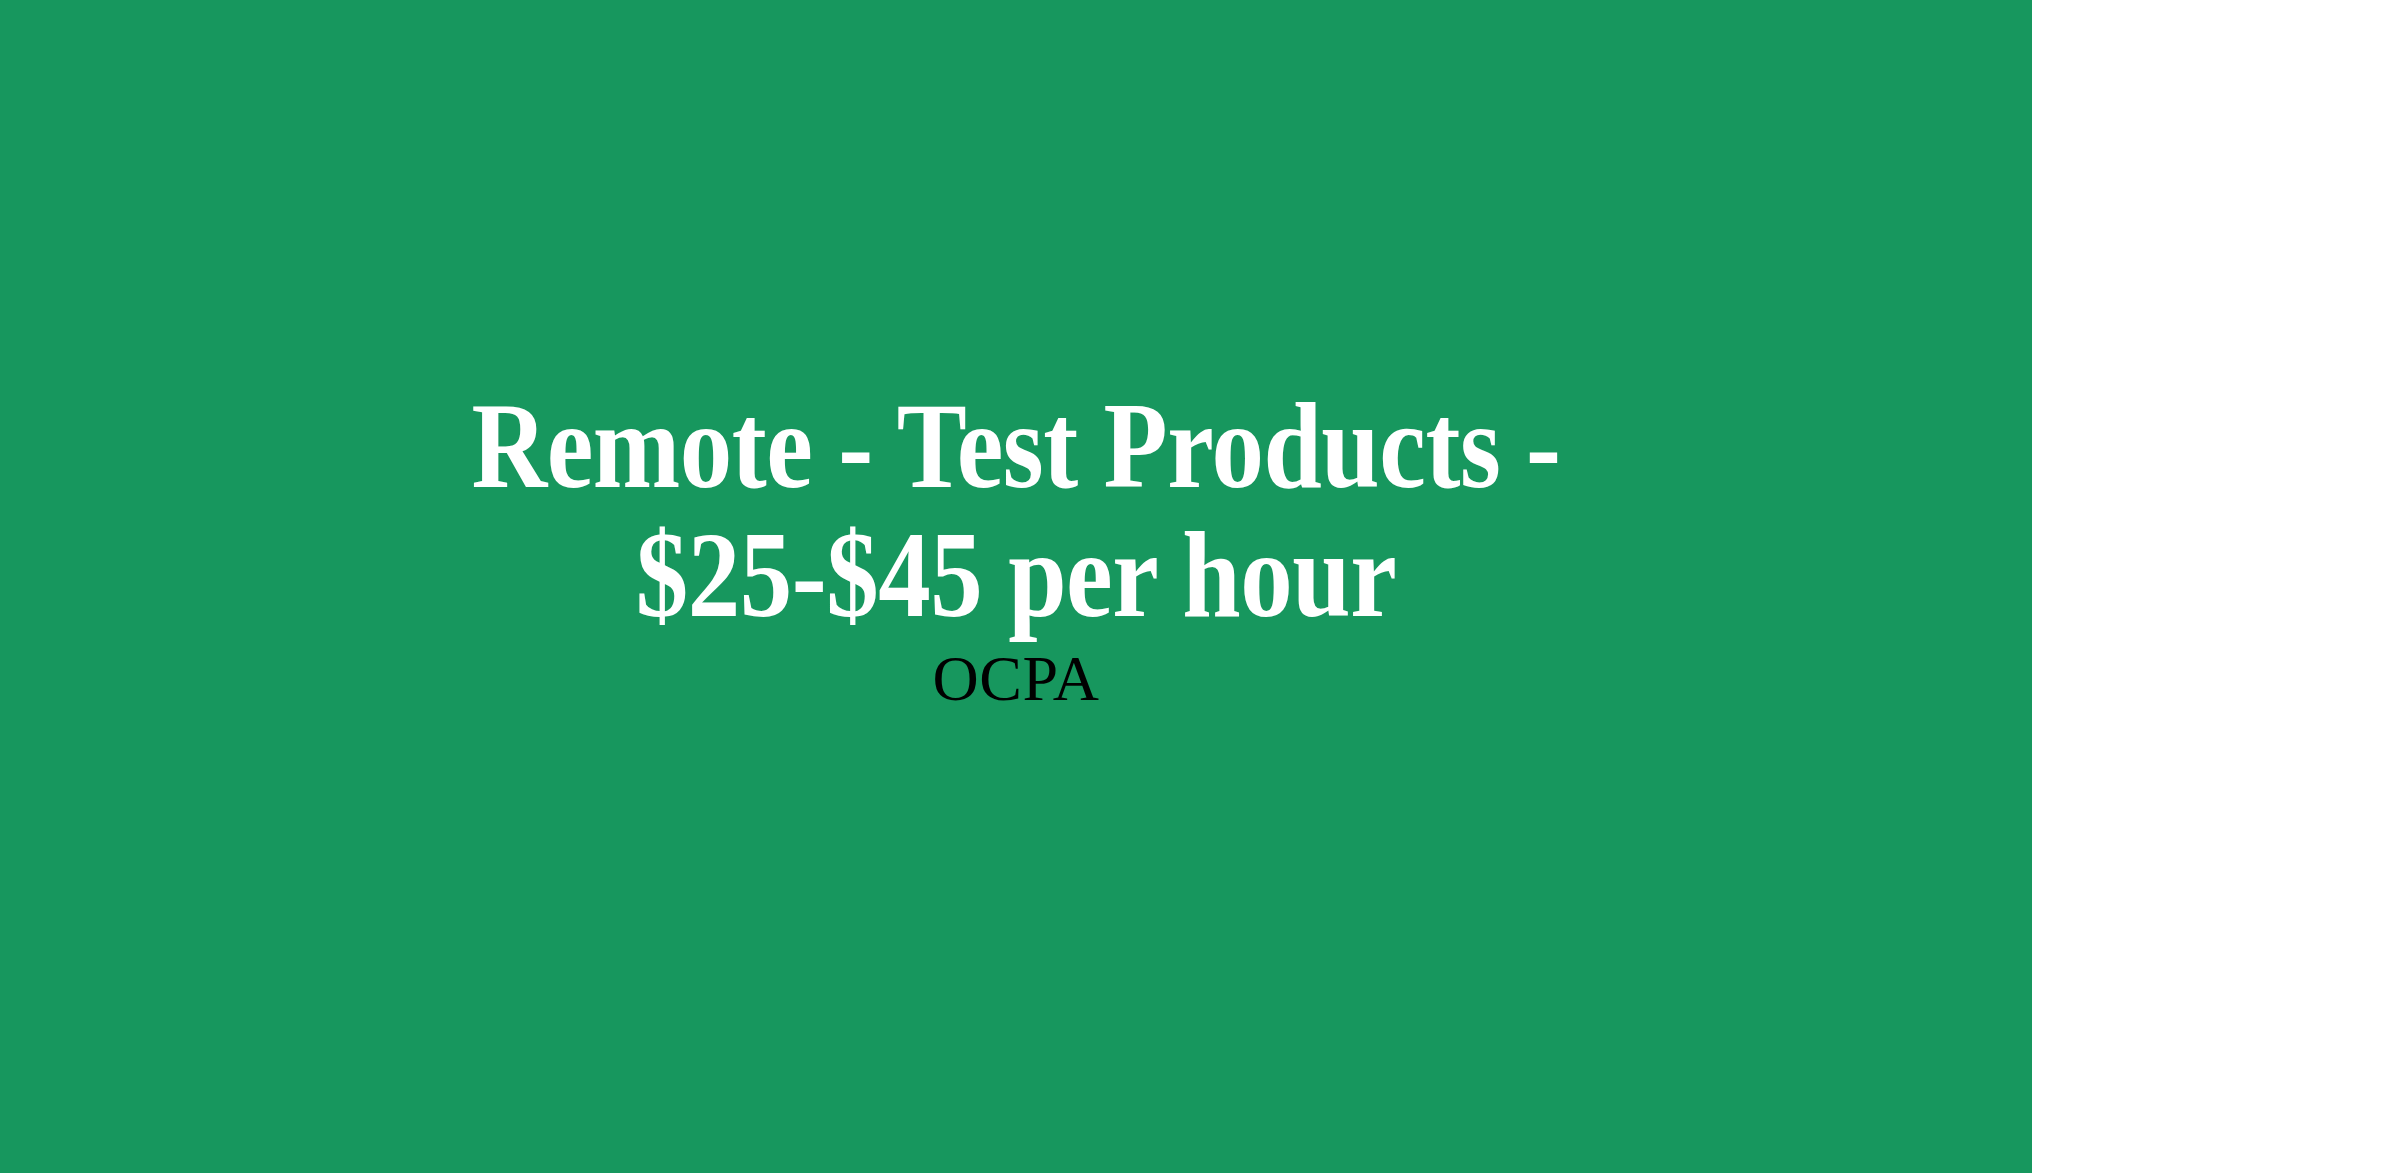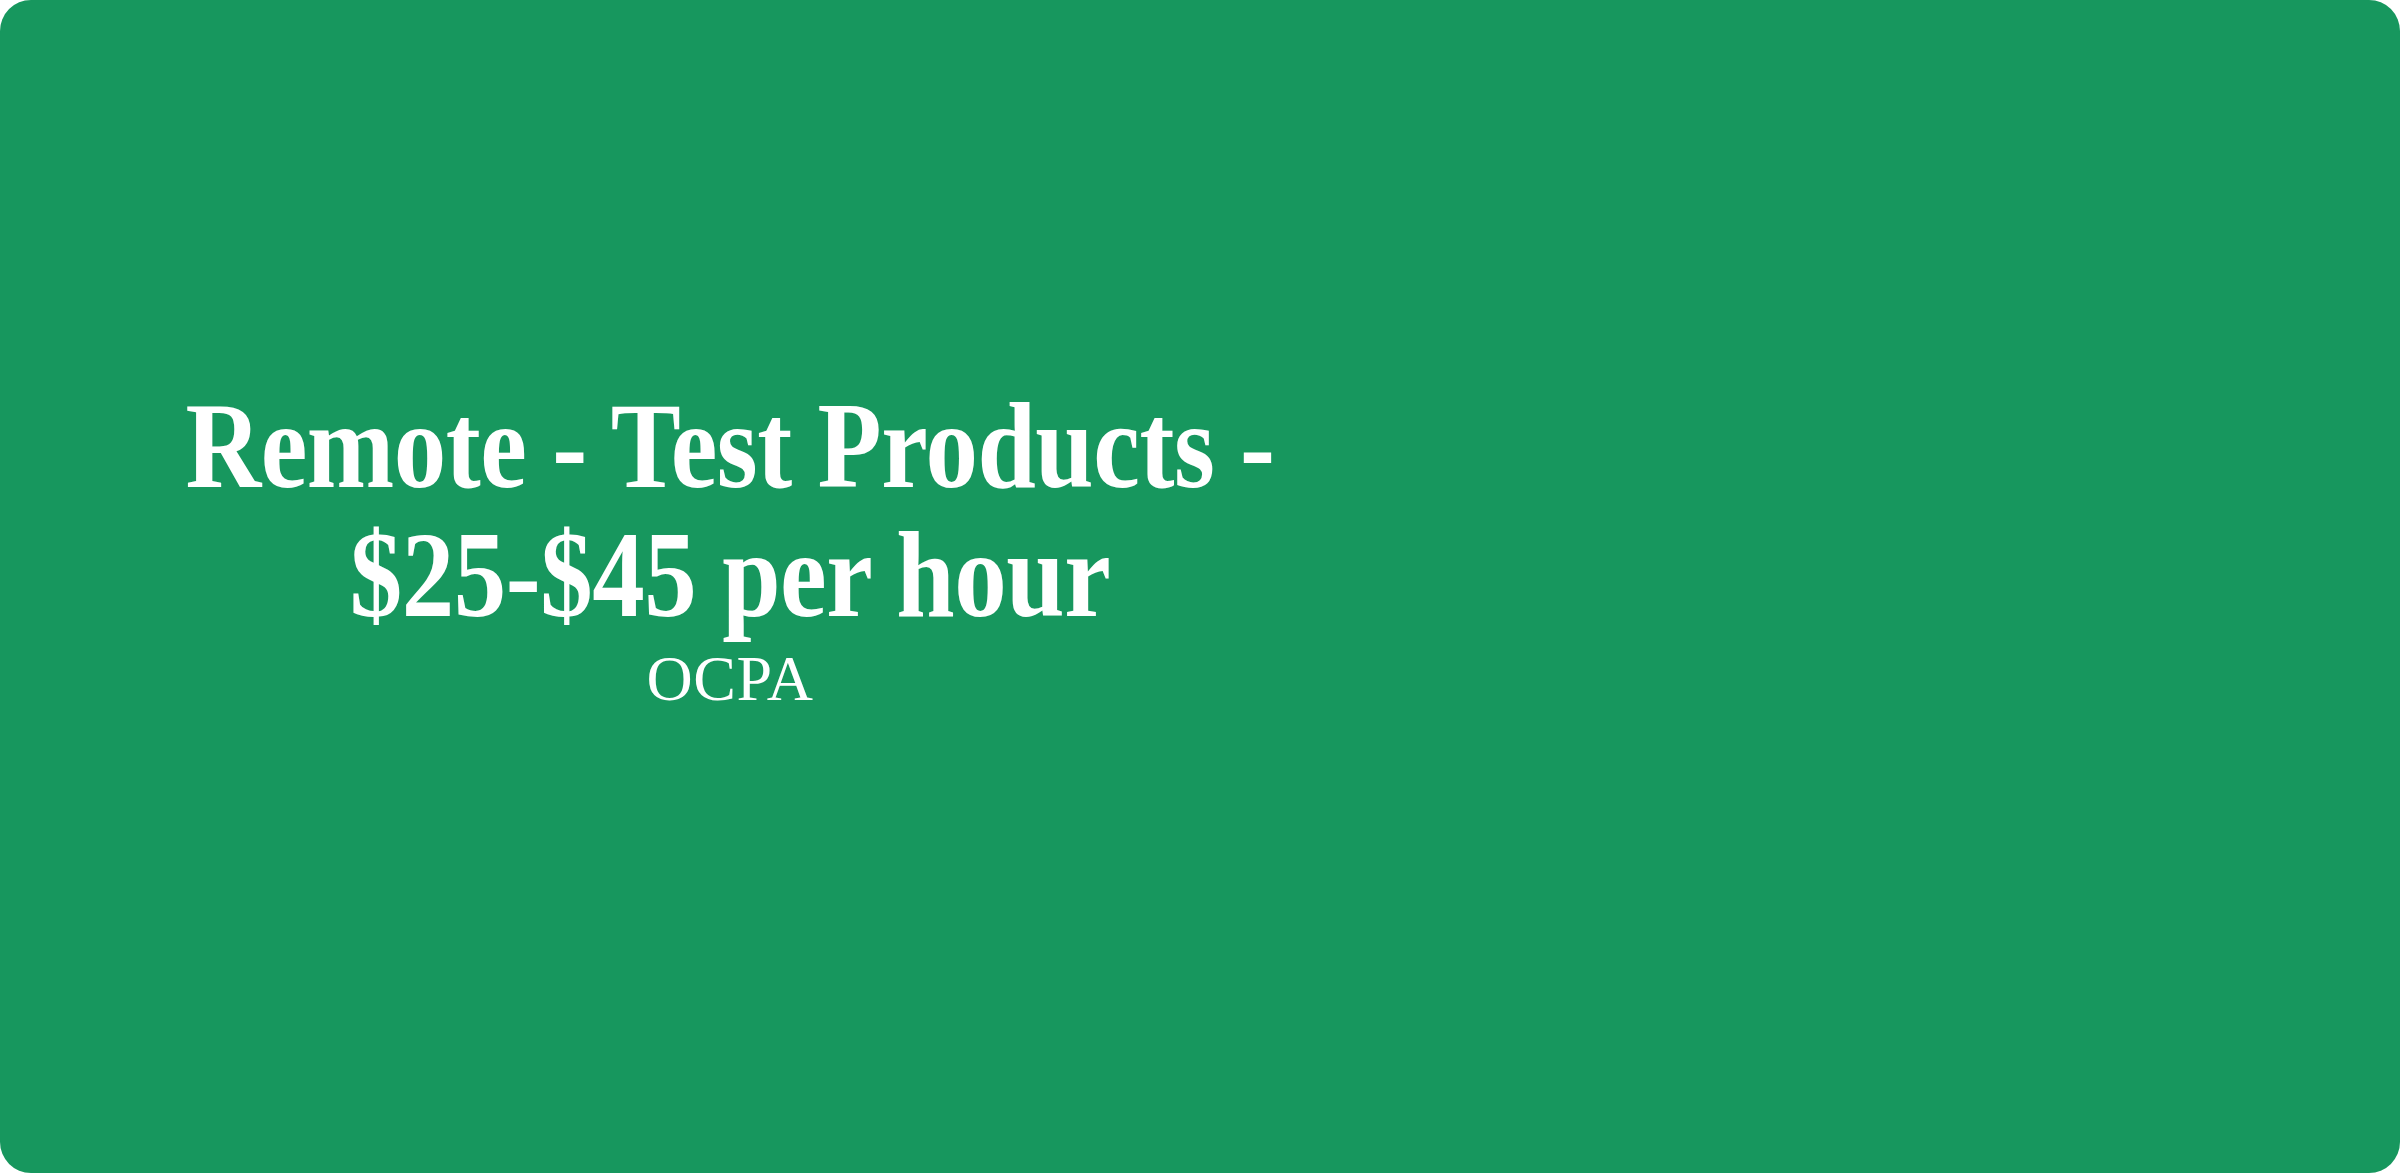--- a/index.html
+++ b/index.html
@@ -10,30 +10,29 @@
 
   body {
     width: 2400px;
     height: 1173px;
     overflow: hidden;
     font-family: "Liberation Serif", "DejaVu Serif", serif;
   }
 
   #banner {
     position: relative;
-    width: 2400px;
+    width: 2032px;
     height: 1173px;
     box-sizing: border-box;
     display: flex;
     flex-direction: column;
-    align-items: flex-start;
+    align-items: center;
     justify-content: center;
     background: #17975e;
     overflow: hidden;
-    border-radius: 31px;
   }
 
   
   #text-block {
     width: 1460px;
     margin-top: -78px;
     text-align: center;
     display: flex;
     flex-direction: column;
     align-items: center;
@@ -67,15 +66,15 @@
     letter-spacing: 0.5px;
     text-align: center;
   }
 </style>
 </head>
 <body>
 
 <div id="banner" style="background: rgb(23, 151, 94);">
   <div id="text-block">
     <h1 id="headline" style="color: rgb(255, 255, 255);">Remote - Test Products - $25-$45 per hour</h1>
-    <div id="subtitle" style="color: #ffffff;">OCPA</div>
+    <div id="subtitle" style="color: #000000;">OCPA</div>
   </div>
 </div>
 
 </body></html>

